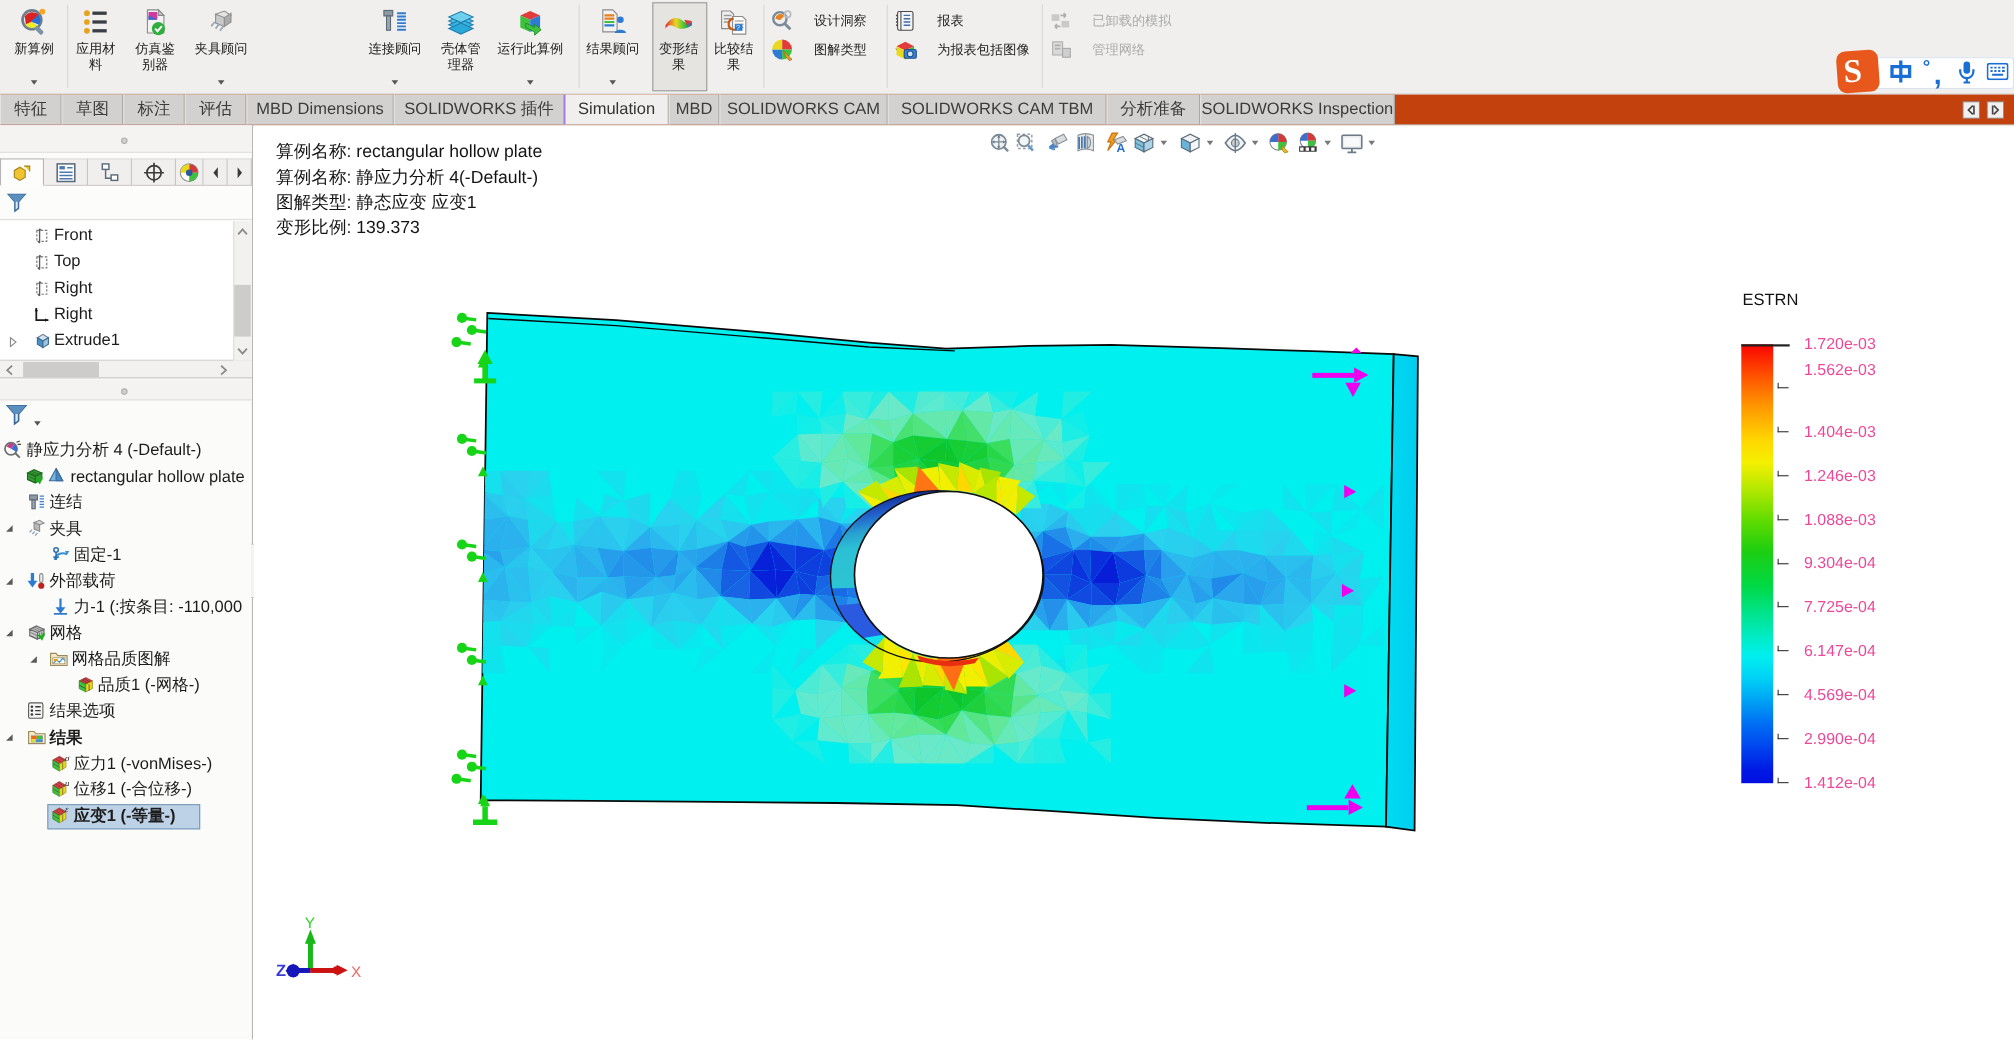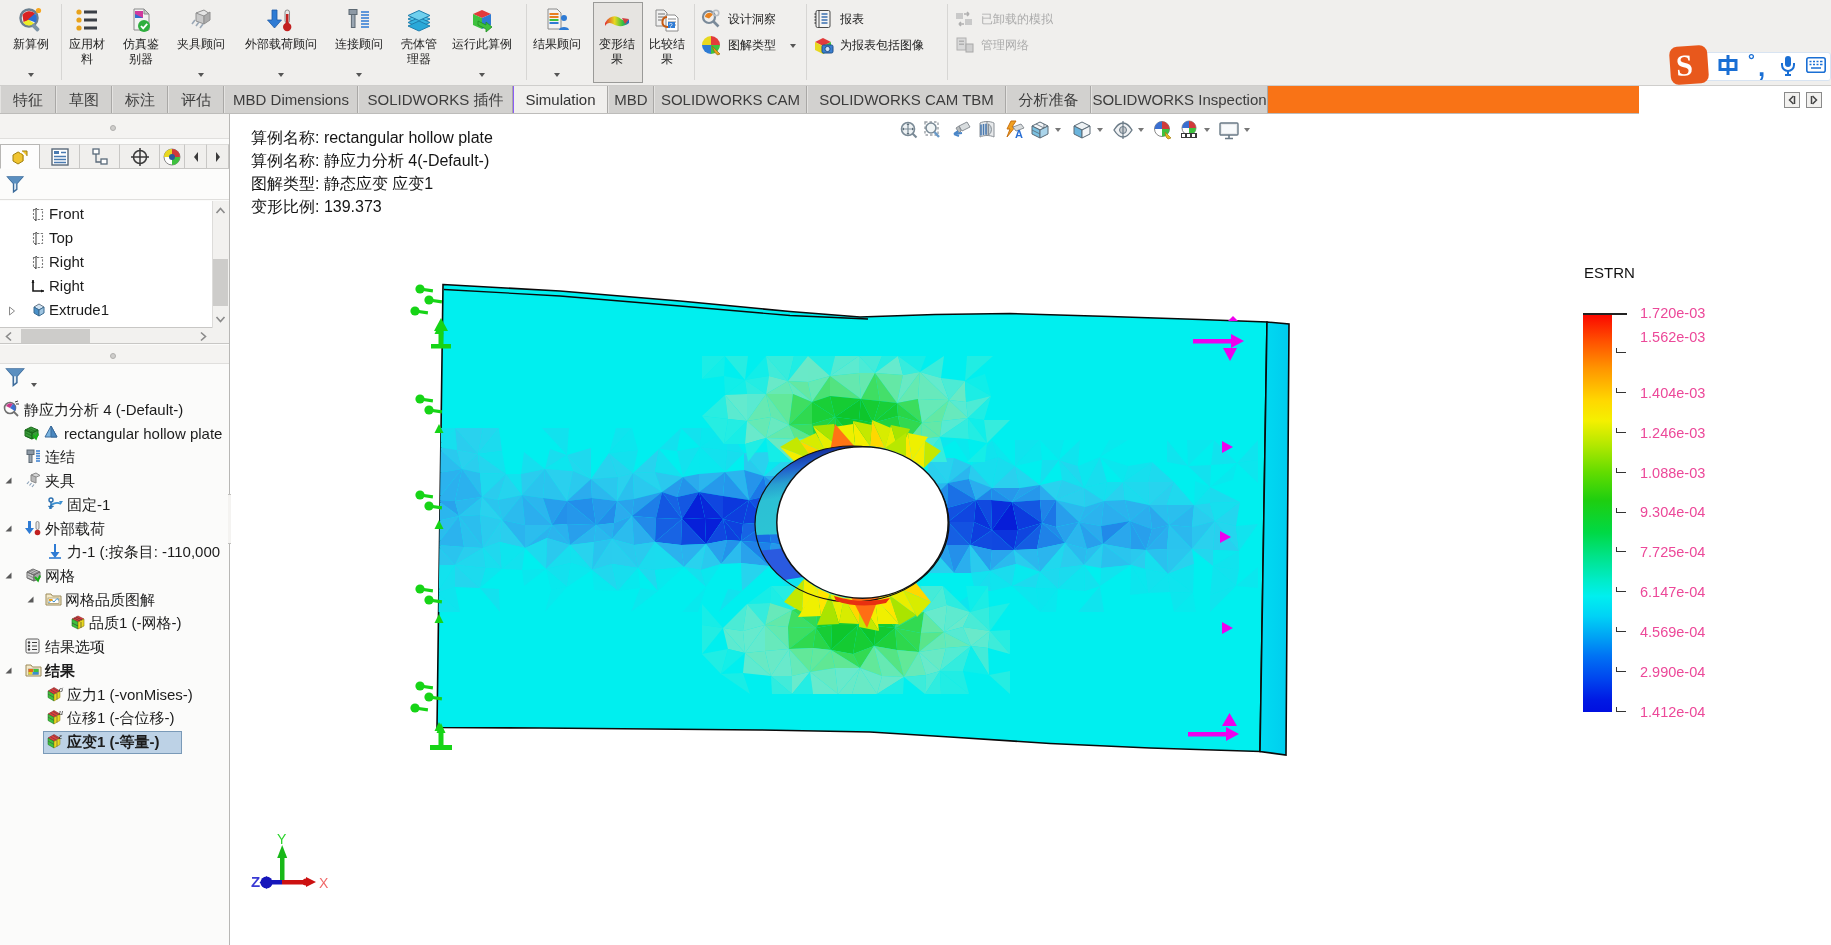--- a/index.html
+++ b/index.html
@@ -2,24 +2,24 @@
 <html><head><meta charset="utf-8">
 <style>
 *{margin:0;padding:0;box-sizing:border-box}
 html,body{width:1831px;height:945px;overflow:hidden;font-family:"Liberation Sans",sans-serif;background:#fff}
 #ribbon{position:absolute;left:0;top:0;width:1831px;height:86px;background:#f0efed;border-bottom:1px solid #cfcecc}
 .rbtn{position:absolute;top:2px;height:82px;text-align:center;font-size:12px;color:#222;line-height:15px}
 .rbtn .ric{margin:4px auto 1px auto;width:34px;height:30px}
 .rsep{position:absolute;top:4px;width:1px;height:76px;background:#d7d6d4}
 .dd{width:0;height:0;border-left:3.5px solid transparent;border-right:3.5px solid transparent;border-top:4px solid #555;margin:2px auto 0 auto}
 .rbtn .dd{position:absolute;bottom:7px;left:50%;margin-left:-3.5px}
-.rrow{position:absolute;height:26px;font-size:12px;color:#222;display:flex;align-items:center;gap:6px;white-space:nowrap}
+.rrow{position:absolute;height:26px;font-size:12px;color:#222;display:flex;align-items:center;gap:18px;white-space:nowrap}
 .rrow .ric2{width:22px;height:22px}
 .gray{color:#ababab}
-#tabs{position:absolute;left:0;top:86px;width:1639px;height:28px;background:#f97316;border-bottom:1px solid #bdbcba}
+#tabs{position:absolute;left:0;top:86px;width:1831px;height:28px;background:#c2410c;border-bottom:1px solid #bdbcba}
 .tab{position:absolute;top:0;height:27px;background:#d2d1cf;border-right:1px solid #a9a8a6;border-left:1px solid #e4e3e1;color:#3c3c3c;font-size:15px;text-align:center;line-height:27px;white-space:nowrap}
 .tab.act{background:#f0efed;border-left:1px solid #8b5cf6;color:#333}
 #panel{position:absolute;left:0;top:114px;width:230px;height:831px;background:#fbfbfa;border-right:1px solid #b8b7b5}
 #viewport{position:absolute;left:231px;top:114px;width:1600px;height:831px;background:#fff}
 .ann{position:absolute;left:20px;font-size:16px;color:#141414;white-space:nowrap}
 #legbar{position:absolute;left:1583px;top:313px;width:29px;height:399px;background:linear-gradient(to bottom,#fb0300 0%,#ff5000 7%,#ff9600 14%,#ffd800 22%,#f4f000 27%,#b4e800 33%,#62dc00 40%,#1ece10 47%,#00d945 55%,#00e389 61%,#00ecc8 67%,#00efef 71%,#00d2f6 76%,#00a4f4 81%,#0072f4 86%,#0043ee 92%,#0019e4 97%,#000fe0 100%)}
 .leglab{position:absolute;font-size:14.5px;color:#ec4899;white-space:nowrap}
 .ticki{position:absolute;width:10px;height:5px;border-left:1px solid #333;border-bottom:1px solid #333}
 svg{display:block}
 #mainsvg{position:absolute;left:0;top:0}
@@ -66,30 +66,20 @@
       <div>别器</div>
     </div>
     <div class="rbtn" style="left:169px;width:64px">
       <svg class="ric" width="34" height="30" viewBox="0 0 34 30">
         <path d="M12 7 l8-3 6 4 -8 3 Z" fill="#e4e4e4" stroke="#909090"></path>
 <path d="M12 7 l8 3 0 8 -8-3 Z" fill="#c9c9c9" stroke="#909090"></path>
         <path d="M20 10 l6-4 0 8 -6 4Z" fill="#ababab" stroke="#909090"></path>
 <path d="M8 18 l3-4 M12 20 l3-4 M16 22 l3-4" stroke="#9aa7b5" stroke-width="1.6"></path>
       </svg>
       <div>夹具顾问</div>
-      <div class="dd"></div>
-    </div>
-    <div class="rbtn" style="left:235px;width:92px">
-      <svg class="ric" width="34" height="30" viewBox="0 0 34 30">
-        <path d="M13 4 v10 h4.5 l-7 8 -7-8 H8 V4 Z" fill="#2e7bd4" stroke="#1f5aa6" stroke-width="0.8"></path>
-<rect x="21" y="4" width="4.5" height="13" rx="2.2" fill="#e8e8e8" stroke="#8a8a8a"></rect>
-<circle cx="23.2" cy="21" r="4.2" fill="#c22020"></circle>
-        <rect x="21.9" y="8" width="2.6" height="12" fill="#c22020"></rect>
-      </svg>
-      <div>外部载荷顾问</div>
       <div class="dd"></div>
     </div>
     <div class="rbtn" style="left:327px;width:64px">
       <svg class="ric" width="34" height="30" viewBox="0 0 34 30">
         <rect x="7" y="3.5" width="8" height="5" fill="#8d99a5" stroke="#5d6973"></rect>
         <rect x="9.4" y="8.5" width="3.6" height="13" fill="#9aa6b2" stroke="#5d6973"></rect>
 <path d="M19 6 h8 M19 9 h8 M19 12 h8 M19 15 h8 M19 18 h8 M19 21 h8" stroke="#2e7bd4" stroke-width="1.7"></path>
       </svg>
       <div>连接顾问</div>
       <div class="dd"></div>

